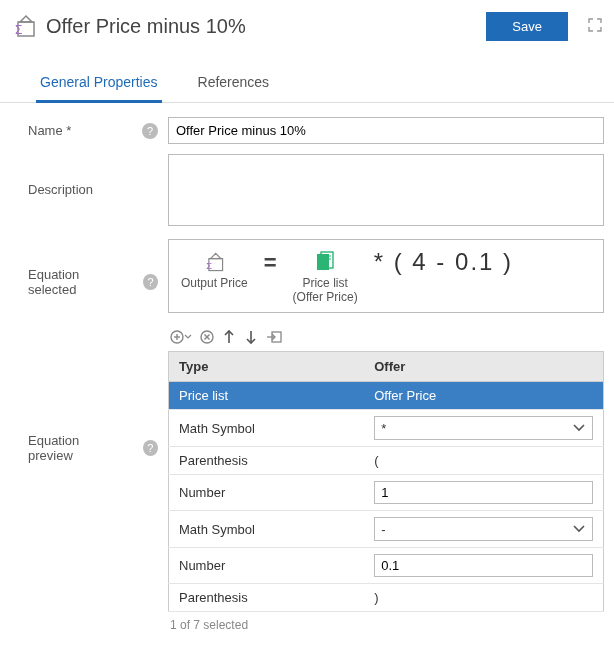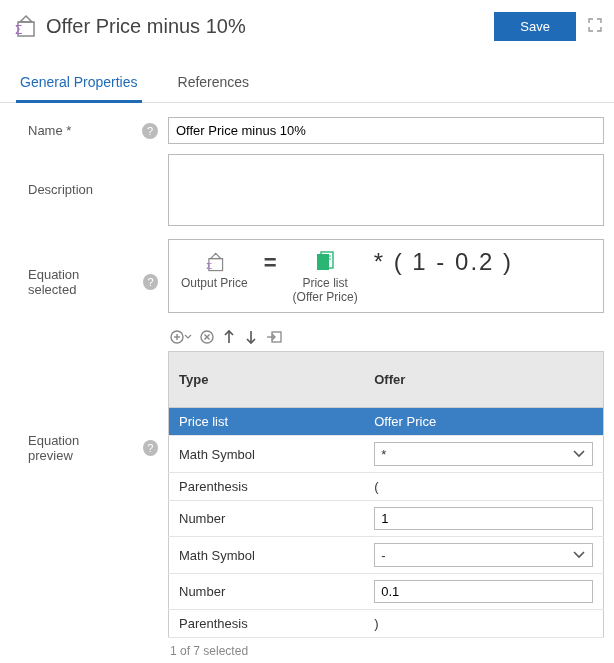--- a/index.html
+++ b/index.html
@@ -19,21 +19,21 @@
   .header-icon {
     width: 32px; height: 32px;
     display: flex; align-items: center; justify-content: center;
   }
   .header-title {
     flex: 1;
     font-size: 20px;
     color: #444;
     margin-left: 6px;
   }
-  .header-buttons { display: flex; gap: 8px; align-items: center; }
+  .header-buttons { display: flex; gap: 16px; align-items: center; }
   .btn-primary {
     background: #1f6bb7;
     color: #fff;
     border: none;
     padding: 7px 26px;
     cursor: pointer;
     font-size: 13px;
   }
   .btn-secondary {
     background: #fff;
@@ -46,21 +46,21 @@
   .expand-icon {
     color: #888;
     cursor: pointer;
     padding: 0 4px;
     font-size: 14px;
   }
   .tabs {
     display: flex;
     border-bottom: 1px solid #ddd;
     margin-top: 12px;
-    padding-left: 16px;
+    padding-left: 36px;
     gap: 32px;
   }
   .tab {
     padding: 10px 4px 10px 4px;
     cursor: pointer;
     color: #555;
     font-size: 14px;
   }
   .tab.active {
     color: #1f6bb7;
@@ -139,21 +139,21 @@
     align-items: center;
   }
   .eq-table {
     width: 100%;
     border: 1px solid #ccc;
     border-collapse: collapse;
   }
   .eq-table th {
     background: #e8e8e8;
     text-align: left;
-    padding: 20px 10px;
+    padding: 7px 10px;
     font-weight: bold;
     font-size: 13px;
     border-bottom: 1px solid #ccc;
     color:#333;
   }
   .eq-table td {
     padding: 6px 10px;
     border-bottom: 1px solid #e4e4e4;
     vertical-align: middle;
     height: 26px;
@@ -258,21 +258,21 @@
             <svg width="24" height="24" viewBox="0 0 24 24">
                 <rect x="4" y="4" width="12" height="16" fill="#2bb574"></rect>
                 <rect x="8" y="2" width="12" height="16" fill="none" stroke="#2bb574" stroke-width="1.4"></rect>
                 <line x1="10" y1="6" x2="18" y2="6" stroke="#2bb574"></line>
                 <line x1="10" y1="9" x2="18" y2="9" stroke="#2bb574"></line>
               </svg>
           </div>
           <div>Price list</div>
           <div>(Offer Price)</div>
         </div>
-        <div class="pv-expr">* ( 1 - 0.2 )</div>
+        <div class="pv-expr">* ( 4 - 0.1 )</div>
       </div>
     </div>
   </div>
 
   <div class="form-row top">
     <div class="form-label" style="padding-top:110px;">
       <span>Equation preview</span>
       <span class="help-icon">?</span>
     </div>
     <div class="form-field">

